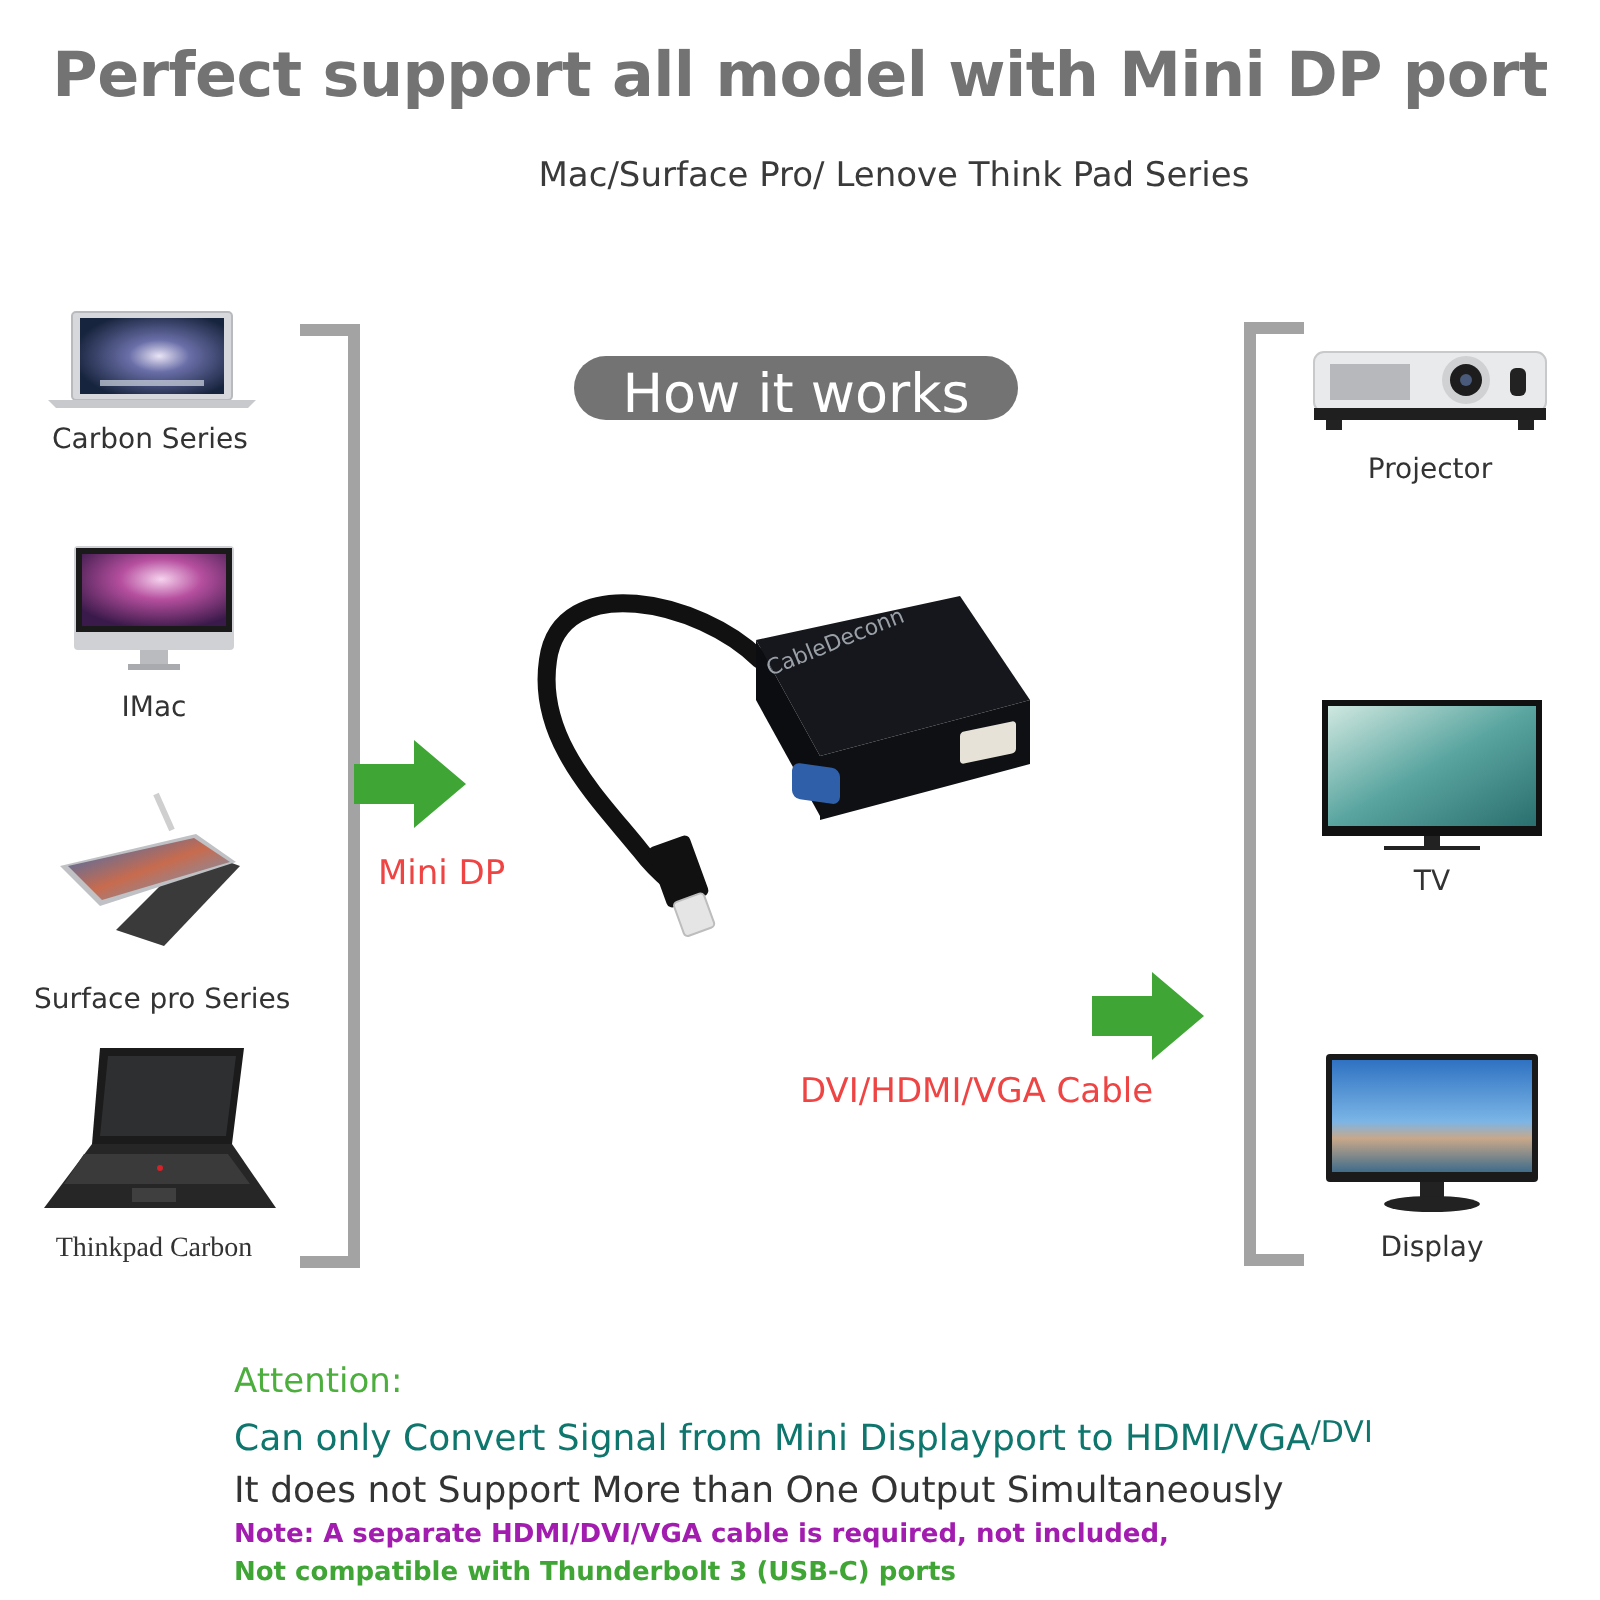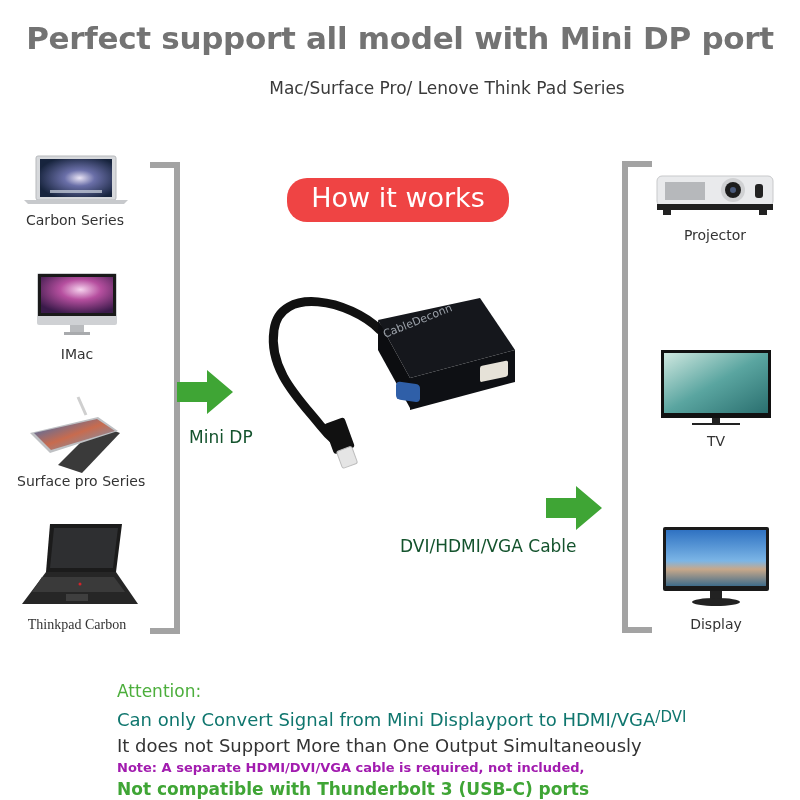--- a/index.html
+++ b/index.html
@@ -5,32 +5,32 @@
   html, body { margin:0; padding:0; background:#ffffff; }
   body { width:800px; height:800px; position:relative; overflow:hidden;
          font-family:"DejaVu Sans", sans-serif; color:#333; }
   .abs { position:absolute; }
 
   .title { left:0; top:20px; width:800px; text-align:center; font-size:31px;
            font-weight:bold; color:#737373; letter-spacing:-0.3px; }
   .subtitle { left:0; top:78px; width:800px; text-align:center; font-size:17px; color:#3a3a3a;padding-left:47px; }
 
   .bracket-v { background:#a3a3a3; }
-  .pill { left:287px; top:178px; width:222px; height:44px; border-radius:20px; background:#ef4444;
+  .pill { left:287px; top:178px; width:222px; height:32px; border-radius:20px; background:#737373;
           color:#fff; font-size:27px; text-align:center; line-height:40px; }
 
   .device-label { font-size:14px; color:#333; text-align:center; white-space:nowrap; }
-  .flow-label { font-size:17px; color:#14532d; white-space:nowrap; }
+  .flow-label { font-size:17px; color:#ef4444; white-space:nowrap; }
 
   .attn { left:117px; top:681px; font-size:17px; color:#4cae3c; }
   .line1 { left:117px; top:709px; font-size:18px; color:#0f766e; white-space:nowrap; }
   .line1 .sup { font-size:15px; position:relative; top:-4px; }
   .line2 { left:117px; top:735px; font-size:18px; color:#333; white-space:nowrap; }
   .note1 { left:117px; top:760px; font-size:13px; font-weight:bold; color:#a21caf; white-space:nowrap; }
-  .note2 { left:117px; top:779px; font-size:17px; font-weight:bold; color:#3fa535; white-space:nowrap; }
+  .note2 { left:117px; top:779px; font-size:13px; font-weight:bold; color:#3fa535; white-space:nowrap; }
 </style>
 </head>
 <body>
 
 <div class="abs title">Perfect support all model with Mini DP port</div>
 <div class="abs subtitle">Mac/Surface Pro/ Lenove Think Pad Series</div>
 
 <div class="abs bracket-v" style="left:150px;top:162px;width:30px;height:6px;"></div>
 <div class="abs bracket-v" style="left:174px;top:162px;width:6px;height:472px;"></div>
 <div class="abs bracket-v" style="left:150px;top:628px;width:30px;height:6px;"></div>
@@ -81,21 +81,21 @@
     <defs>
         <linearGradient id="surfg" x1="0" y1="0" x2="1" y2="1">
           <stop offset="0" stop-color="#2a6fc0"></stop>
           <stop offset="0.5" stop-color="#c86b4e"></stop>
           <stop offset="1" stop-color="#5aa3d8"></stop>
         </linearGradient>
       </defs>
     <polygon points="14,38 77,24 95,36 31,55" fill="url(#surfg)"></polygon>
     <line x1="58" y1="2" x2="66" y2="20" stroke="#cfcfcf" stroke-width="3"></line>
   </svg>
-  <div class="abs device-label" style="left:-3px;top:78px;width:120px;">Surface pro Series</div>
+  <div class="abs device-label" style="left:-3px;top:97px;width:120px;">Surface pro Series</div>
 </div>
 
 <div class="abs" style="left:20px;top:522px;width:120px;height:115px;font-family:Liberation Serif, serif;">
   <svg width="120" height="90" viewBox="0 0 120 90" style="position:absolute;left:0;top:0;">
     <polygon points="30,2 102,2 96,50 26,50" fill="#1b1b1b"></polygon>
     <polygon points="34,6 98,6 93,46 30,46" fill="#2e2f31"></polygon>
     <polygon points="26,50 96,50 118,82 2,82" fill="#262626"></polygon>
     <polygon points="22,55 94,55 105,70 12,70" fill="#3a3a3a"></polygon>
     <rect x="46" y="72" width="22" height="7" fill="#3f3f3f"></rect>
     <circle cx="60" cy="62" r="1.5" fill="#d3232a"></circle>

